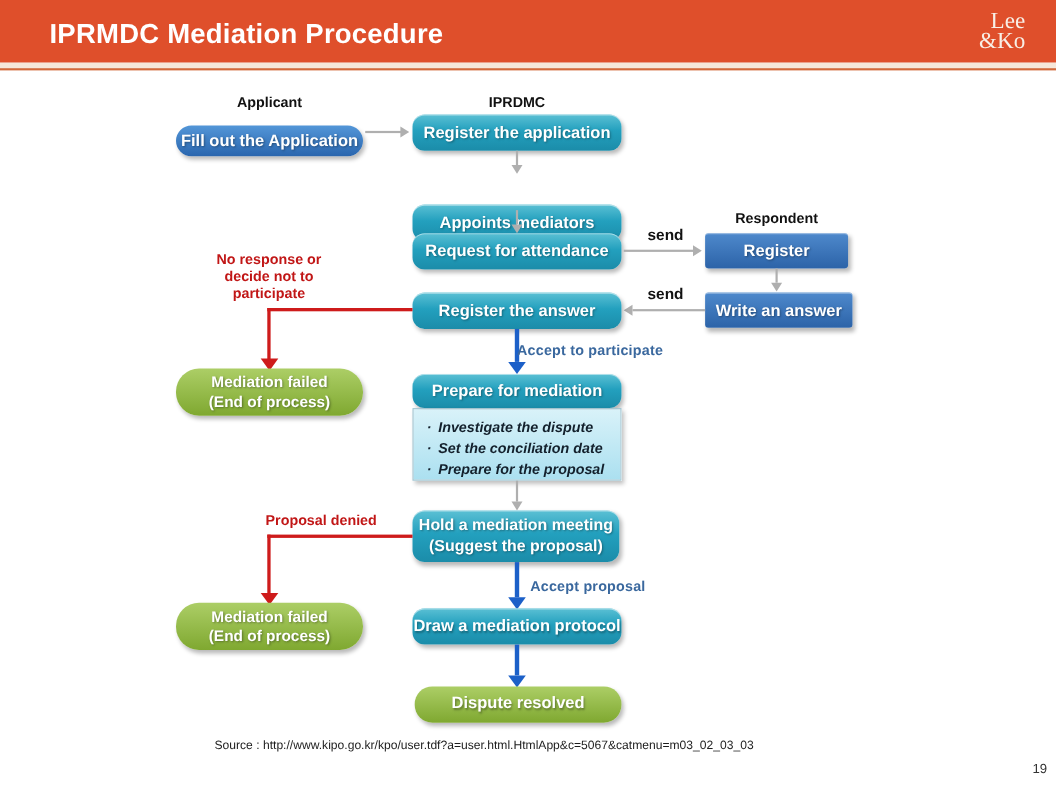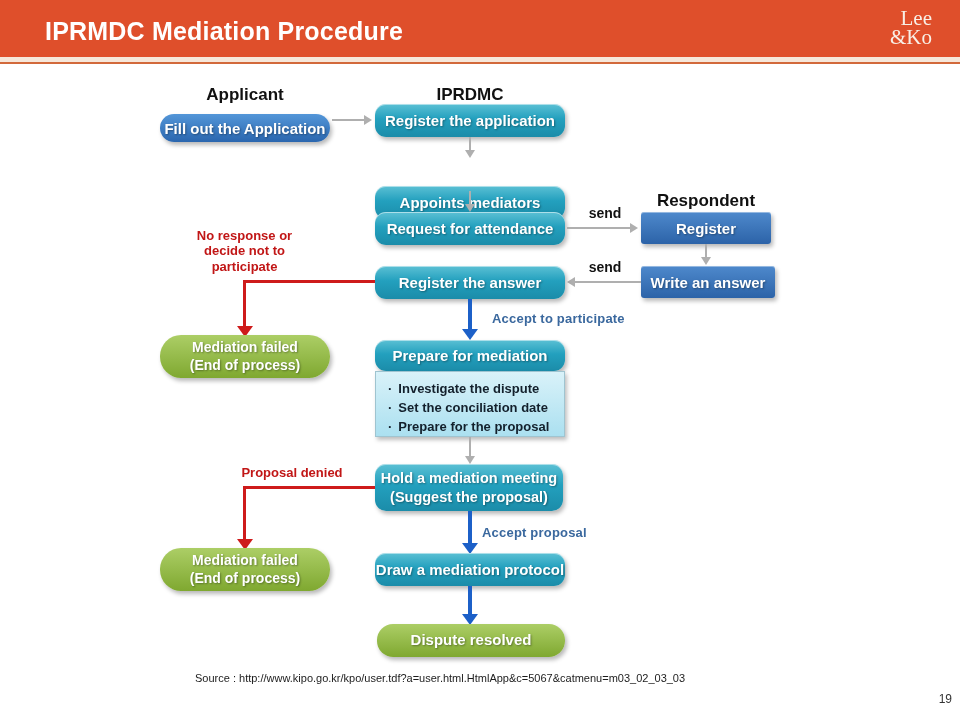--- a/index.html
+++ b/index.html
@@ -20,25 +20,25 @@
           color:#ffffff; font-weight:bold; box-shadow:2px 3px 4px rgba(0,0,0,0.28); }
   .node .txt { text-shadow:1px 1px 2px rgba(0,0,0,0.35); }
   .teal   { background:linear-gradient(#5BC0D4, #23A0BE 45%, #1B8CA9); border-radius:11px; font-size:15px;
             box-shadow:inset 0 1px 0 rgba(255,255,255,0.5), 2px 3px 4px rgba(0,0,0,0.28); }
   .dblue  { background:linear-gradient(#4E89CC, #2C63A8); border-radius:3px; font-size:15px;
             box-shadow:inset 0 1px 0 rgba(255,255,255,0.4), 2px 3px 4px rgba(0,0,0,0.28); }
   .bpill  { background:linear-gradient(#5396D8, #2A66AE); border-radius:17px; font-size:15px; }
   .gpill  { background:linear-gradient(#ACCE66, #7FA830); font-size:14px; line-height:1.25; }
   .panel  { position:absolute; background:linear-gradient(#D9F2F9, #ABE0F0); border:1px solid #9FC4D0;
             box-shadow:2px 3px 4px rgba(0,0,0,0.25); color:#13202C; font-weight:bold; font-size:13px;
-            padding:7px 0 0 12px; text-align:left; }
+            padding:7px 0 0 12px; text-align:left;font-style:italic; }
   .panel .row { line-height:19px; white-space:nowrap; }
   .panel .blt { margin-right:6px; }
 
-  .collabel { position:absolute; text-align:center; font-weight:bold; font-size:17px; color:#111111; }
+  .collabel { position:absolute; text-align:center; font-weight:bold; font-size:13px; color:#111111; }
   .preline { white-space:pre-line; }
 
   
   .sendlbl { position:absolute; width:60px; text-align:center; font-weight:bold; font-size:14px; color:#121212; }
   .redlbl  { position:absolute; text-align:center; font-weight:bold; font-size:13px; color:#C11616; line-height:1.18; }
   .bluelbl { position:absolute; font-weight:bold; font-size:13px; color:#3A689E; letter-spacing:0.2px; }
 
   
   .ln { position:absolute; }
   .gray { background:#AFAFAF; }
@@ -115,21 +115,21 @@
 decide not to
 participate</div>
   <div class="ln red" style="left:243px; top:280px; width:132px; height:3px;"></div>
   <div class="ln red" style="left:243px; top:280px; width:3px; height:47px;"></div>
   <div class="ah ah-down-red" style="left:237px; top:326px;"></div>
   <div class="node gpill preline" style="left:160px; top:335px; width:170px; height:43px; border-radius:21px;"><span class="txt preline">Mediation failed
 (End of process)</span></div>
 
   <div class="ln blue" style="left:468px; top:299px; width:4px; height:30px;"></div>
   <div class="ah ah-down-blue" style="left:462px; top:329px;"></div>
-  <div class="bluelbl" style="left:492px; top:311px;">Accept to participate</div>
+  <div class="bluelbl" style="left:470px; top:311px;">Accept to participate</div>
 
   <div class="node teal" style="left:375px; top:340px; width:190px; height:31px;">
       <span class="txt">Prepare for mediation</span>
     </div>
   <div class="panel" style="left:375px; top:371px; width:190px; height:66px;">
     <div class="row"><span class="blt">·</span><span>Investigate the dispute</span></div>
     <div class="row"><span class="blt">·</span><span>Set the conciliation date</span></div>
     <div class="row"><span class="blt">·</span><span>Prepare for the proposal</span></div>
   </div>
 

